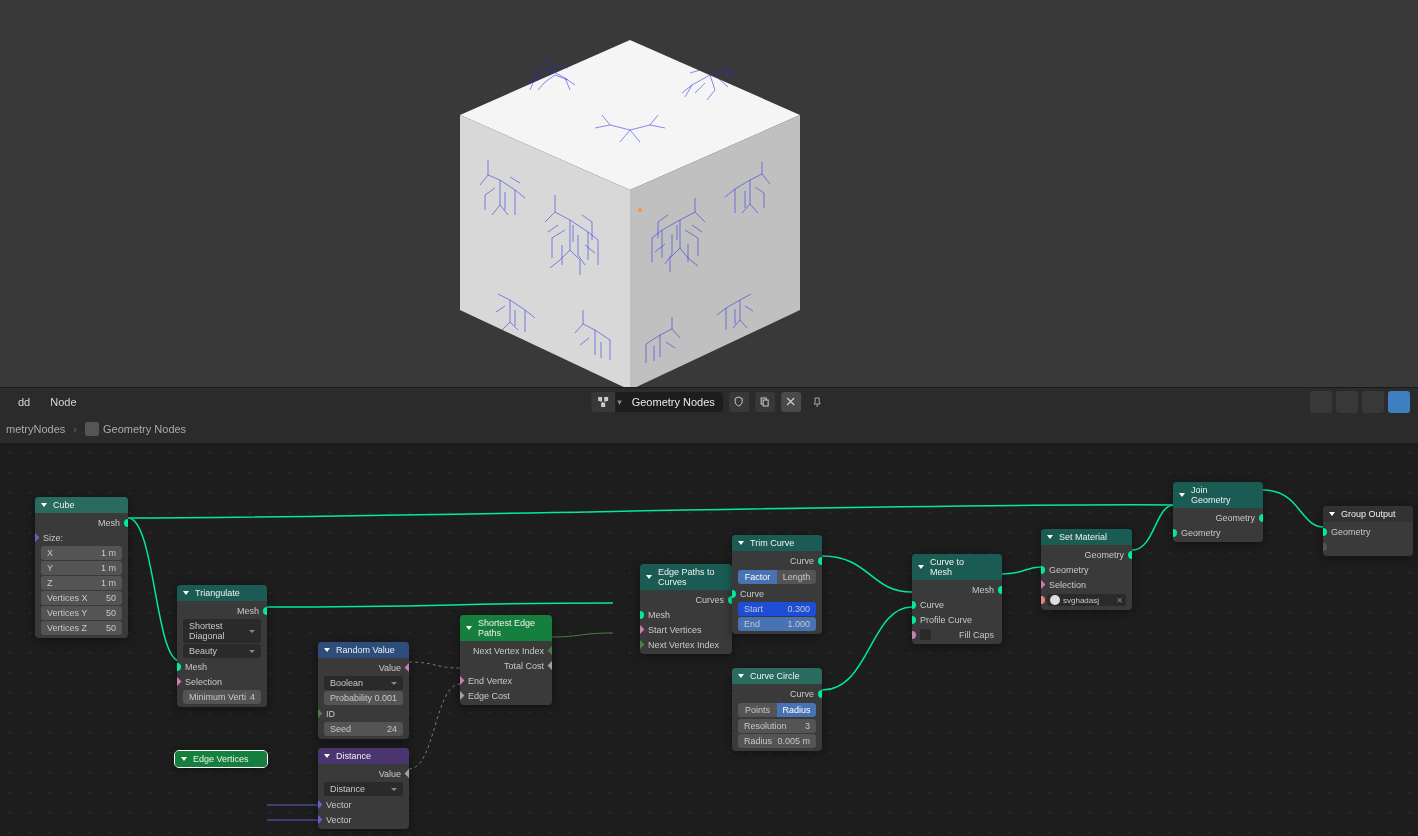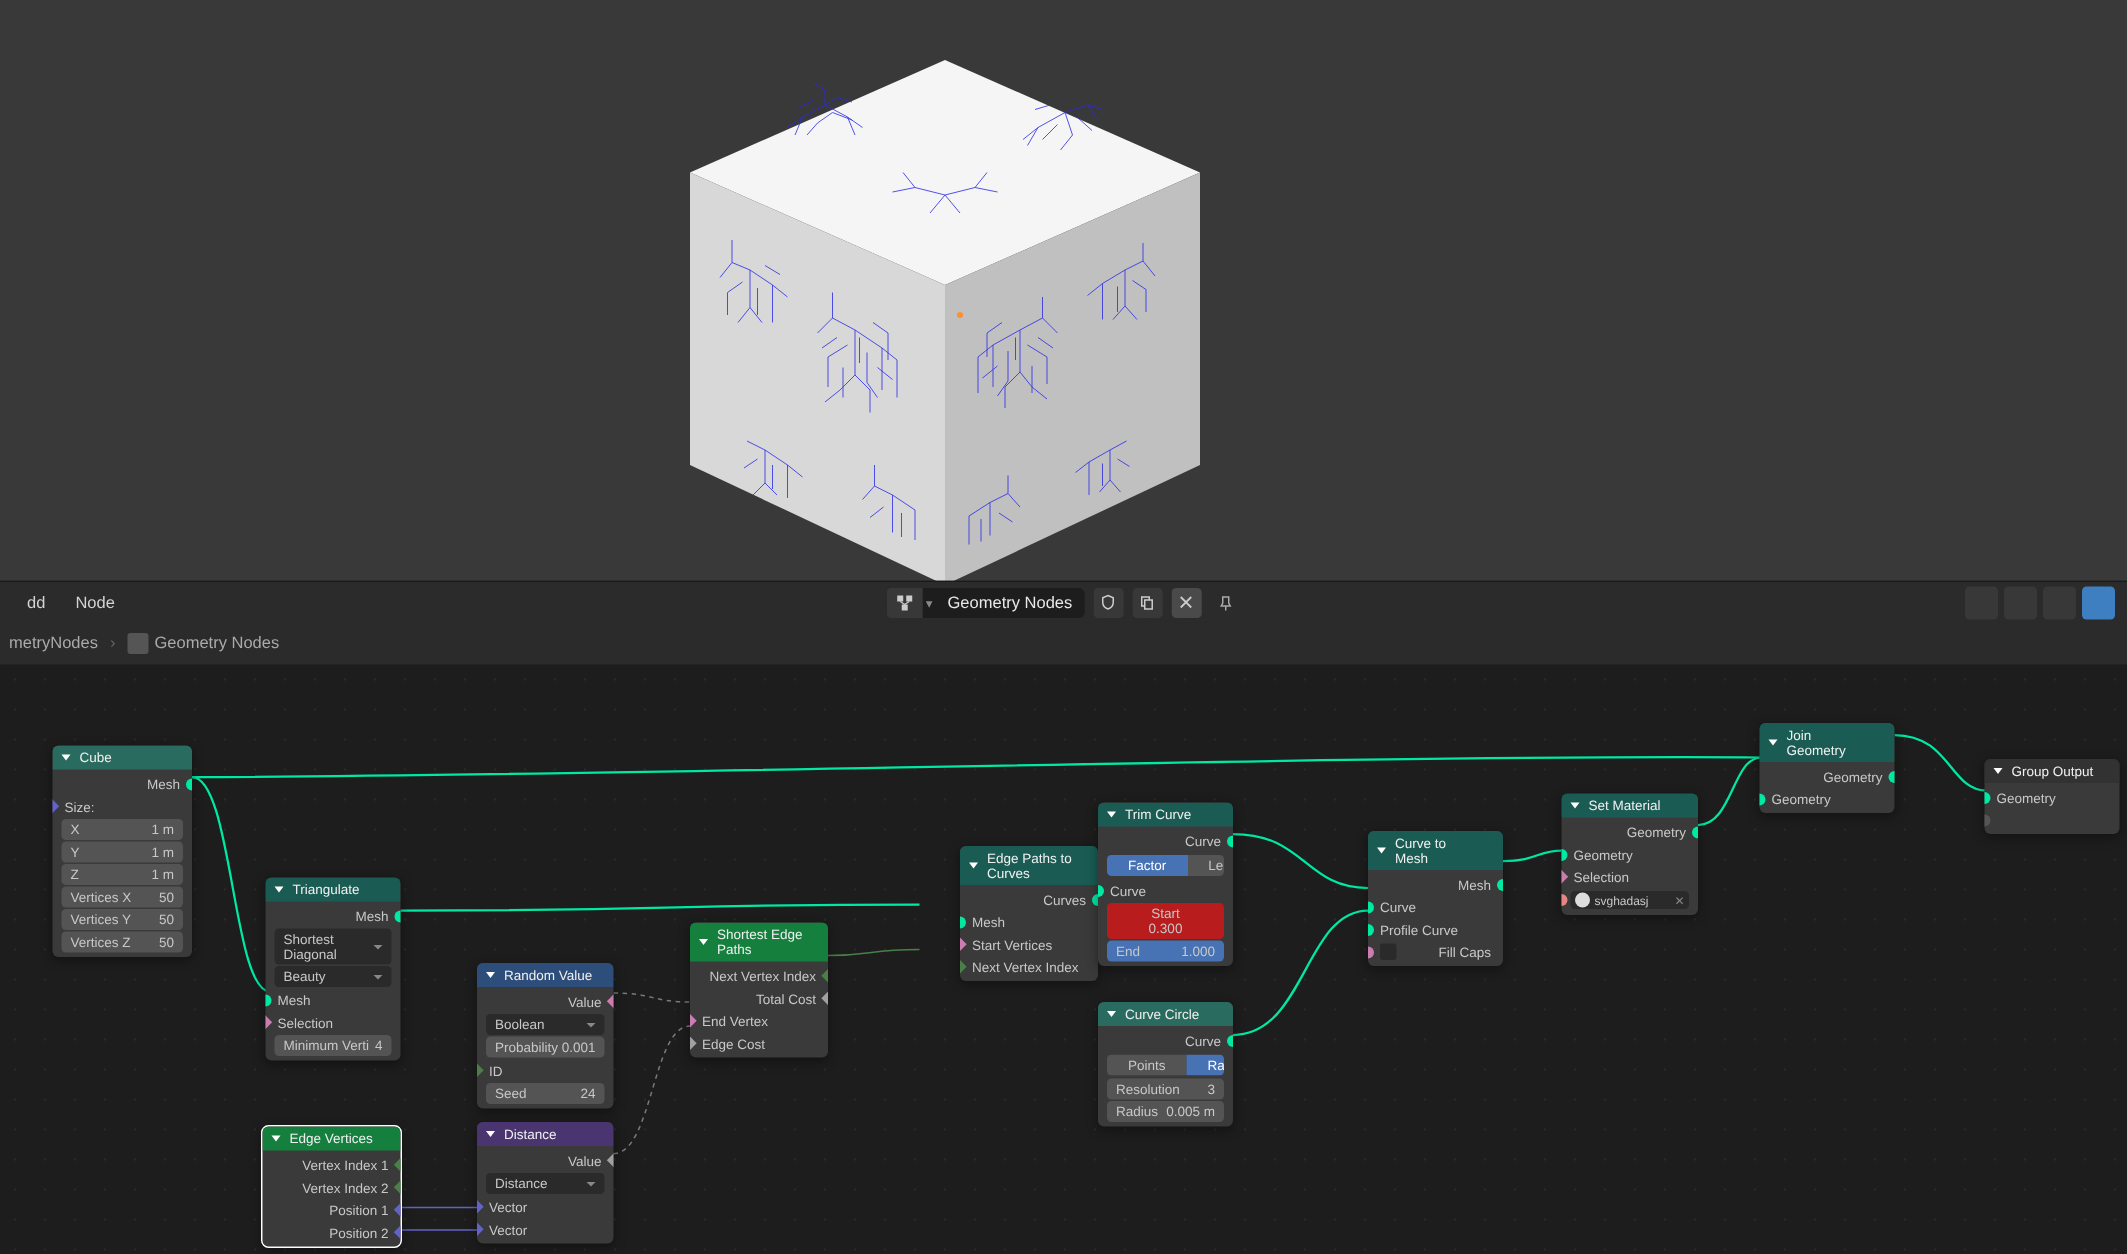--- a/index.html
+++ b/index.html
@@ -35,25 +35,25 @@
 .node-header.green { background: #1a5c54; }
 .node-header.teal { background: #2a6b5f; }
 .node-header.red { background: #15803d; }
 .node-header.blue { background: #2d4d7a; }
 .node-header.purple { background: #4a3570; }
 .node-header.dark { background: #323232; }
 .node-body { padding: 2px 0; }
 .node-row { padding: 2px 8px; display: flex; align-items: center; justify-content: space-between; font-size: 9px; position: relative; min-height: 15px; }
 .node-row.output { justify-content: flex-end; }
 .node-field { background: #545454; border-radius: 3px; padding: 2px 6px; font-size: 9px; display: flex; justify-content: space-between; margin: 1px 6px; min-height: 13px; align-items: center; }
-.node-field.orange { background: #b91c1c; flex-direction: column; }
+.node-field.orange { background: #1d4ed8; }
 .node-select { background: #2a2a2a; border-radius: 3px; padding: 2px 6px; font-size: 9px; margin: 1px 6px; display: flex; justify-content: space-between; align-items: center; }
 .node-select::after { content: ""; width: 0; height: 0; border-left: 3px solid transparent; border-right: 3px solid transparent; border-top: 3px solid #888; }
 .node-toggle { display: flex; margin: 2px 6px; border-radius: 3px; overflow: hidden; }
-.node-toggle-btn { flex: 1; background: #545454; padding: 2px 14px; text-align: center; font-size: 9px; }
+.node-toggle-btn { flex: 1; background: #545454; padding: 2px 0; text-align: center; font-size: 9px; }
 .node-toggle-btn.active { background: #4772b3; color: #fff; }
 .node-checkbox { width: 11px; height: 11px; background: #2a2a2a; border-radius: 2px; display: inline-block; margin-right: 4px; }
 .socket { width: 8px; height: 8px; border-radius: 50%; position: absolute; }
 .socket.input { left: -4px; }
 .socket.output { right: -4px; }
 .socket.geo { background: #00e9a3; }
 .socket.vec { background: #6363c7; }
 .socket.val { background: #a1a1a1; }
 .socket.int { background: #4a7f4a; }
 .socket.bool { background: #cc7db0; }
@@ -285,38 +285,20 @@
         </div>
       <div class="node-field">
           <span>Minimum Verti</span>
           <span>4</span>
         </div>
     </div>
   </div>
 
   <div class="node selected" style="left:175px; top:308px; width:92px;">
     <div class="node-header red">Edge Vertices</div>
-    <div class="node-body">
-      <div class="node-row output">
-          <span>Vertex Index 1</span>
-          <span class="socket output int diamond"></span>
-        </div>
-      <div class="node-row output">
-          <span>Vertex Index 2</span>
-          <span class="socket output int diamond"></span>
-        </div>
-      <div class="node-row output">
-          <span>Position 1</span>
-          <span class="socket output vec diamond"></span>
-        </div>
-      <div class="node-row output">
-          <span>Position 2</span>
-          <span class="socket output vec diamond"></span>
-        </div>
-    </div>
   </div>
 
   <div class="node" style="left:318px; top:199px; width:91px;">
     <div class="node-header blue">Random Value</div>
     <div class="node-body">
       <div class="node-row output">
           <span>Value</span>
           <span class="socket output bool diamond"></span>
         </div>
       <div class="node-select">

